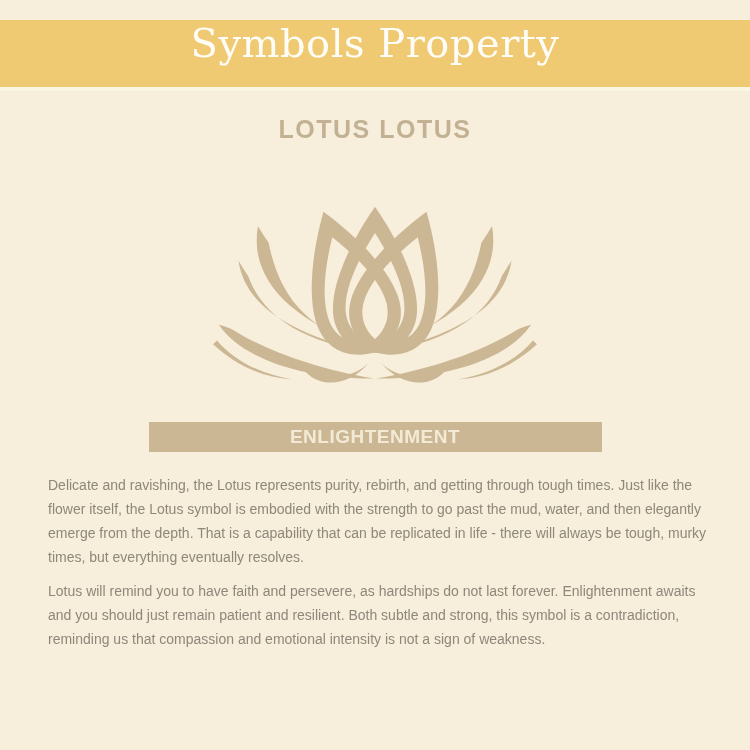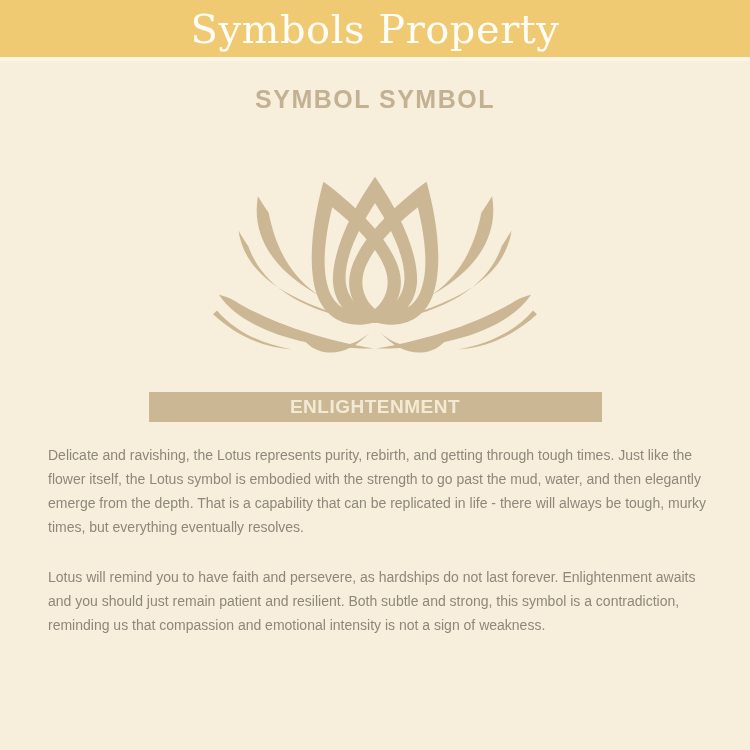--- a/index.html
+++ b/index.html
@@ -15,23 +15,23 @@
   *{margin:0;padding:0;box-sizing:border-box;}
   html,body{width:750px;height:750px;}
   body{
     background:var(--cream);
     font-family:"Liberation Sans", sans-serif;
     overflow:hidden;
   }
   .page{width:750px;height:750px;background:var(--cream);}
 
   .header-banner{
-    width:750px;height:57px;
+    width:750px;height:67px;
     background:var(--gold);
-    display:flex;align-items:center;justify-content:center;
+    display:flex;justify-content:center;margin-top:20px;
   }
   .header-banner h1{
     font-family:"DejaVu Serif","Liberation Serif",serif;
     font-weight:400;
     font-size:40px;
     color:var(--title-white);
     letter-spacing:0.5px;
   }
   .divider-line{width:750px;height:4px;background:var(--divider);}
 
@@ -66,33 +66,33 @@
     white-space:nowrap;
   }
 
   .body-copy{
     margin:21px 38px 0 48px;
     width:666px;
     color:var(--body-text);
     font-size:14px;
     line-height:24px;
   }
-  .body-copy p + p{margin-top:26px;}
+  .body-copy p + p{margin-top:10px;}
 </style>
 </head>
 <body>
 
 <div class="page">
 
   <div class="header-banner">
     <h1>Symbols Property</h1>
   </div>
   <div class="divider-line"></div>
 
-  <div class="symbol-title">SYMBOL SYMBOL</div>
+  <div class="symbol-title">LOTUS LOTUS</div>
 
   <div class="lotus-wrap">
     <svg viewBox="0 0 360 205" xmlns="http://www.w3.org/2000/svg" aria-hidden="true">
       <defs>
         <path id="petalRing" fill-rule="evenodd" d="M0,-147 C-25,-111 -45,-68 -43,-38 C-41,-13 -23,1 0,3 C23,1 41,-13 43,-38 C45,-68 25,-111 0,-147 Z
              M0,-120 C-18,-92 -32,-62 -30,-39 C-28,-20 -14,-10 0,-7 C14,-10 28,-20 30,-39 C32,-62 18,-92 0,-120 Z"></path>
         <g id="side">
           <use href="#petalRing" transform="translate(176,158) rotate(-19) scale(1.02)"></use>
           <path d="M60,31 C52,78 82,124 176,156 C112,139 82,104 71,48 C67,42 63,36 60,31 Z"></path>
           <path d="M40,66 C46,104 76,136 170,160 C100,147 64,121 50,82 C46,76 43,71 40,66 Z"></path>

